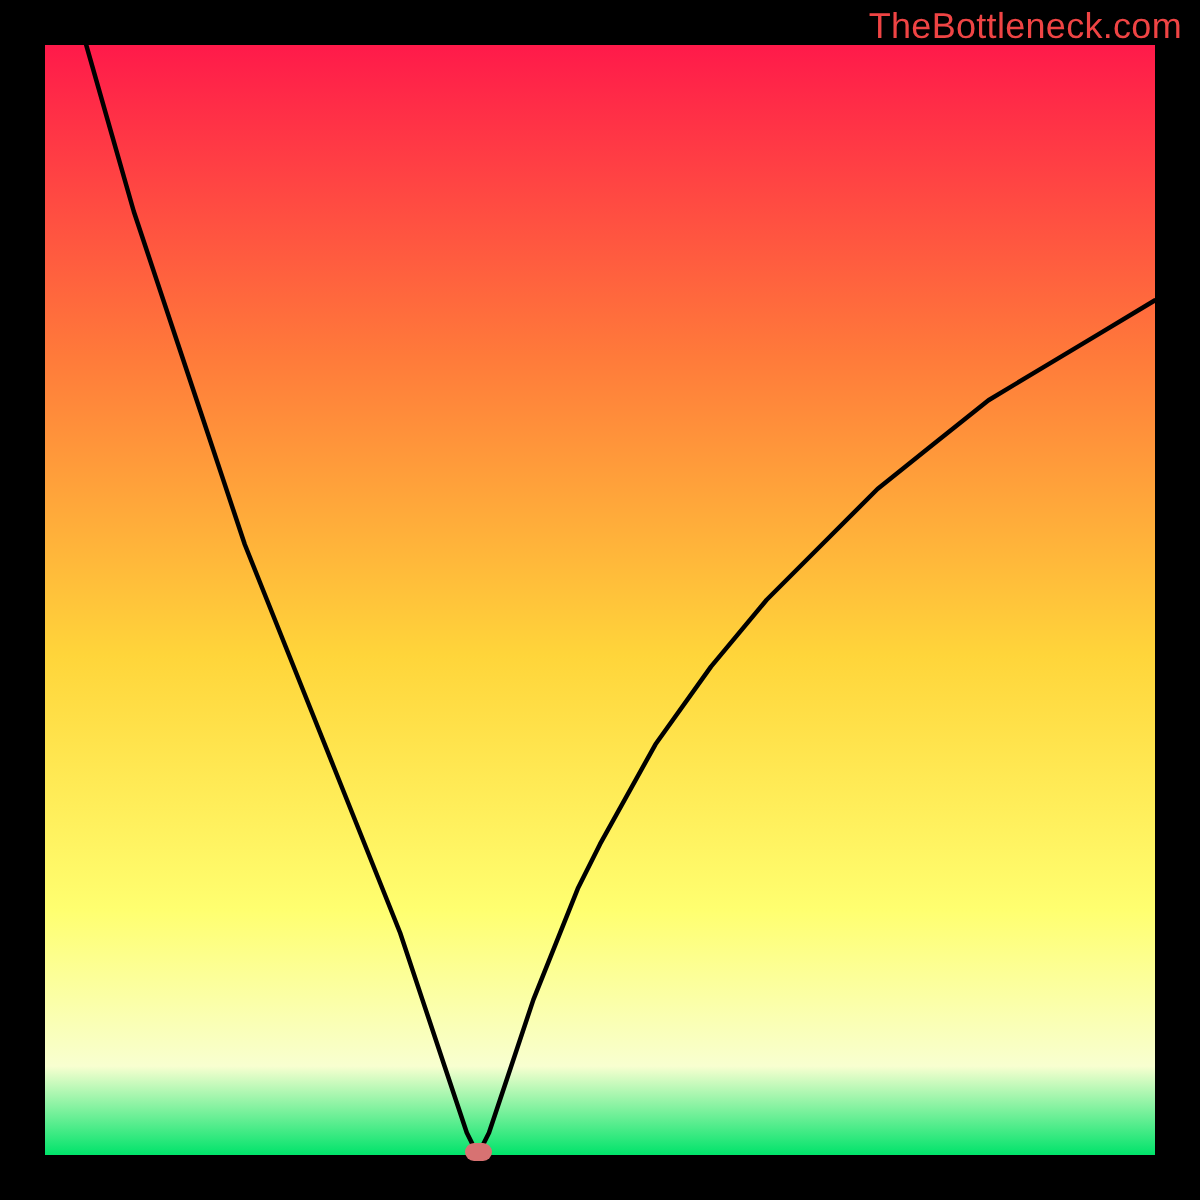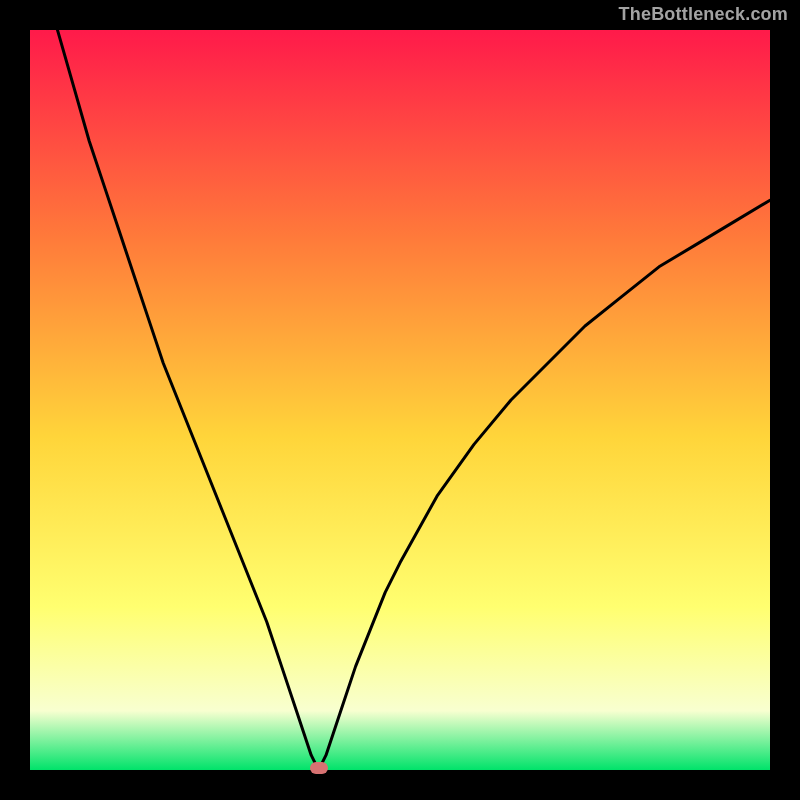--- a/index.html
+++ b/index.html
@@ -16,23 +16,23 @@
     left: 0;
     top: 0;
     width: 800px;
     height: 800px;
     background: #000;
   }
   .watermark {
     position: absolute;
     top: 4px;
     right: 12px;
-    color: #a3a3a3;
-    font-size: 18px;
-    font-weight: 700;
+    color: #ef4444;
+    font-size: 24px;
+    font-weight: 400;
     letter-spacing: 0.2px;
     user-select: none;
   }
   svg.chart {
     position: absolute;
     left: 30px;
     top: 30px;
     width: 740px;
     height: 740px;
     display: block;

